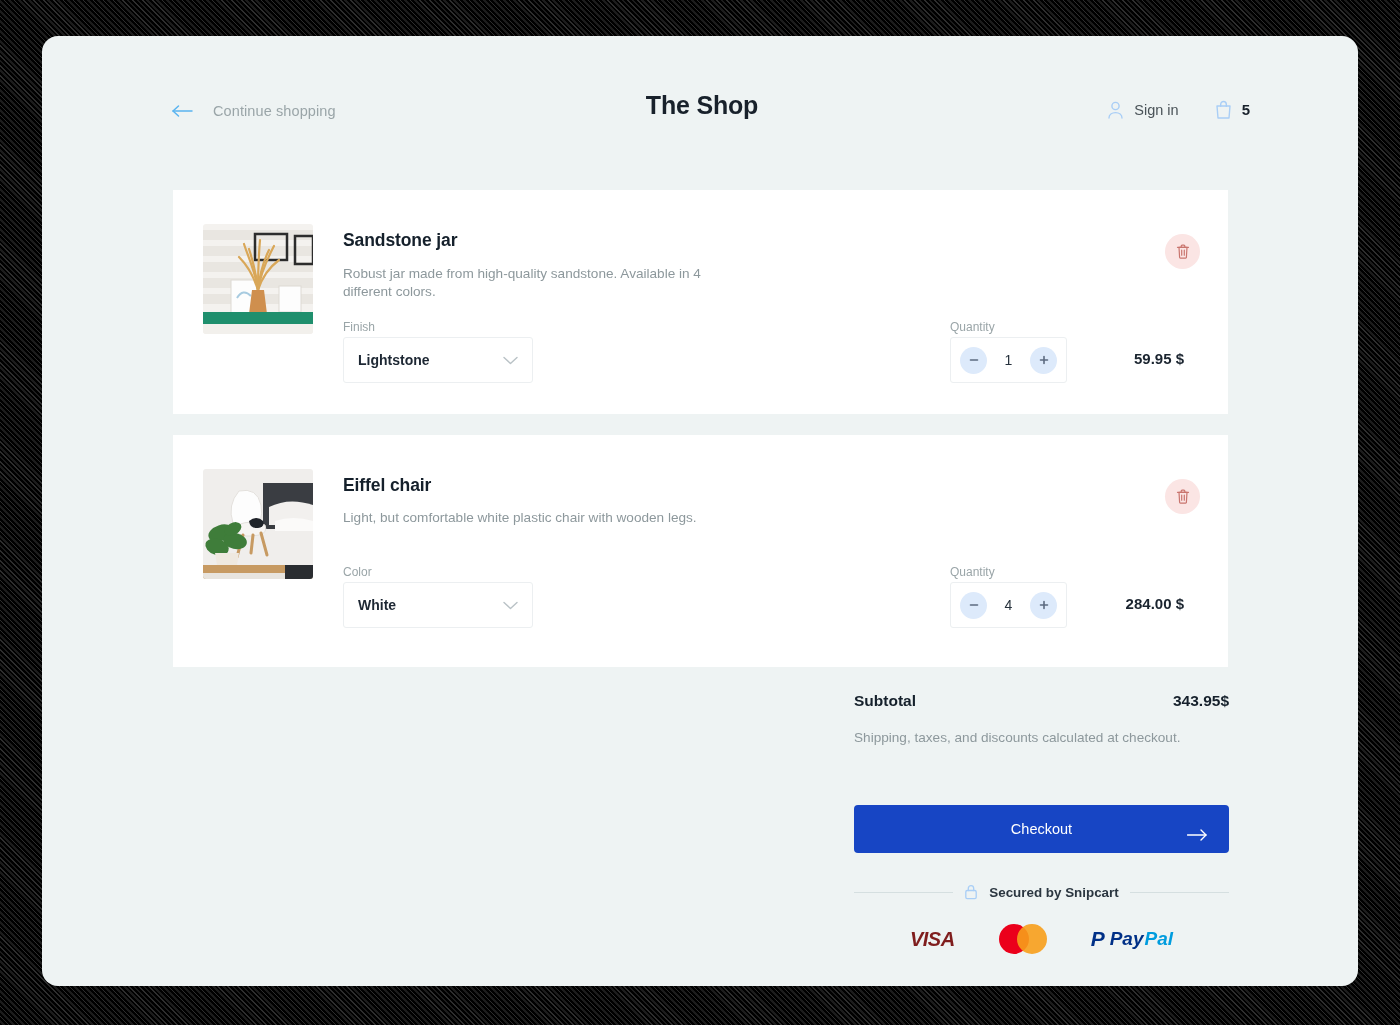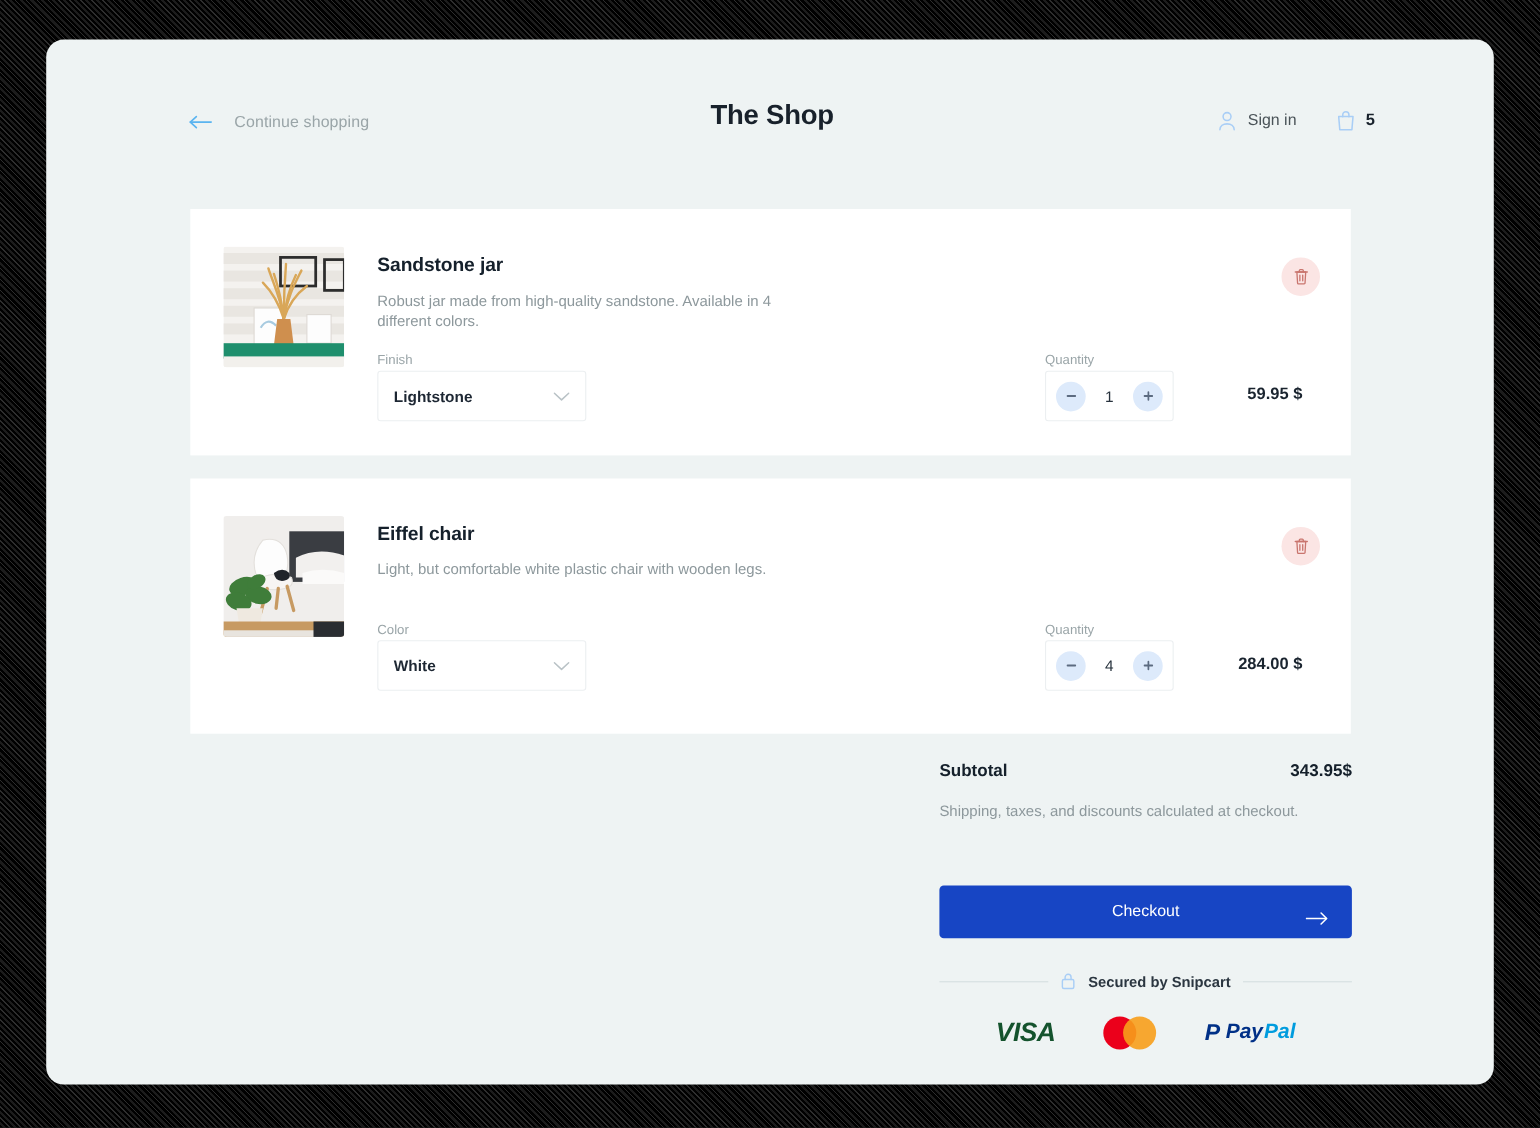--- a/index.html
+++ b/index.html
@@ -287,21 +287,21 @@
     white-space: nowrap;
   }
 
   .pay-logos {
     margin-top: 24px;
     display: flex; align-items: center; justify-content: center;
     gap: 44px;
     width: 375px;
   }
 
-  .visa { font-size: 24px; font-weight: bold; font-style: italic; color: #14532d; letter-spacing: -0.5px; }
+  .visa { font-size: 20px; font-weight: bold; font-style: italic; color: #7f1d1d; letter-spacing: -0.5px; }
   .mc { position: relative; width: 48px; height: 30px; }
   .mc .c1, .mc .c2 { position: absolute; top: 0; width: 30px; height: 30px; border-radius: 50%; }
   .mc .c1 { left: 0; background: #eb001b; }
   .mc .c2 { left: 18px; background: #f79e1b; opacity: .9; }
   .pp { display: flex; align-items: center; gap: 5px; }
   .pp-mark { font-size: 21px; font-weight: bold; color: #003087; font-style: italic; }
   .pp-text1 { font-size: 19px; font-weight: bold; font-style: italic; color: #003087; }
   .pp-text2 { font-size: 19px; font-weight: bold; font-style: italic; color: #009cde; margin-left: -4px; }
 </style>
 </head>

